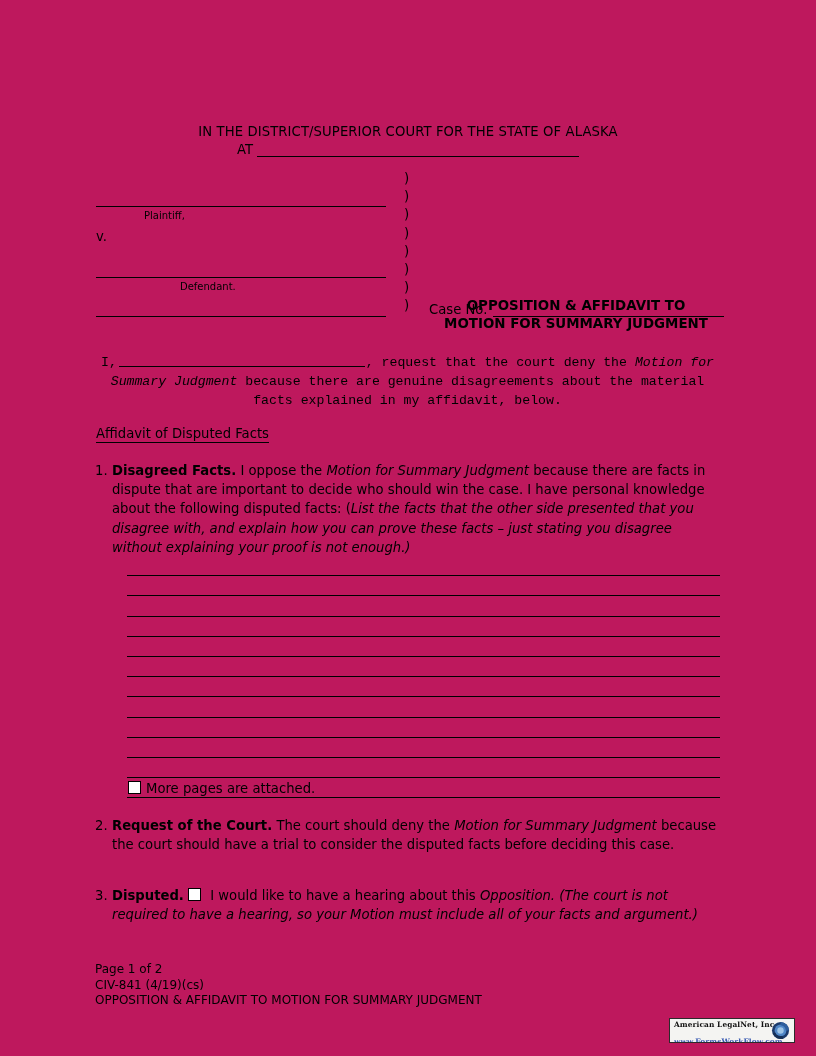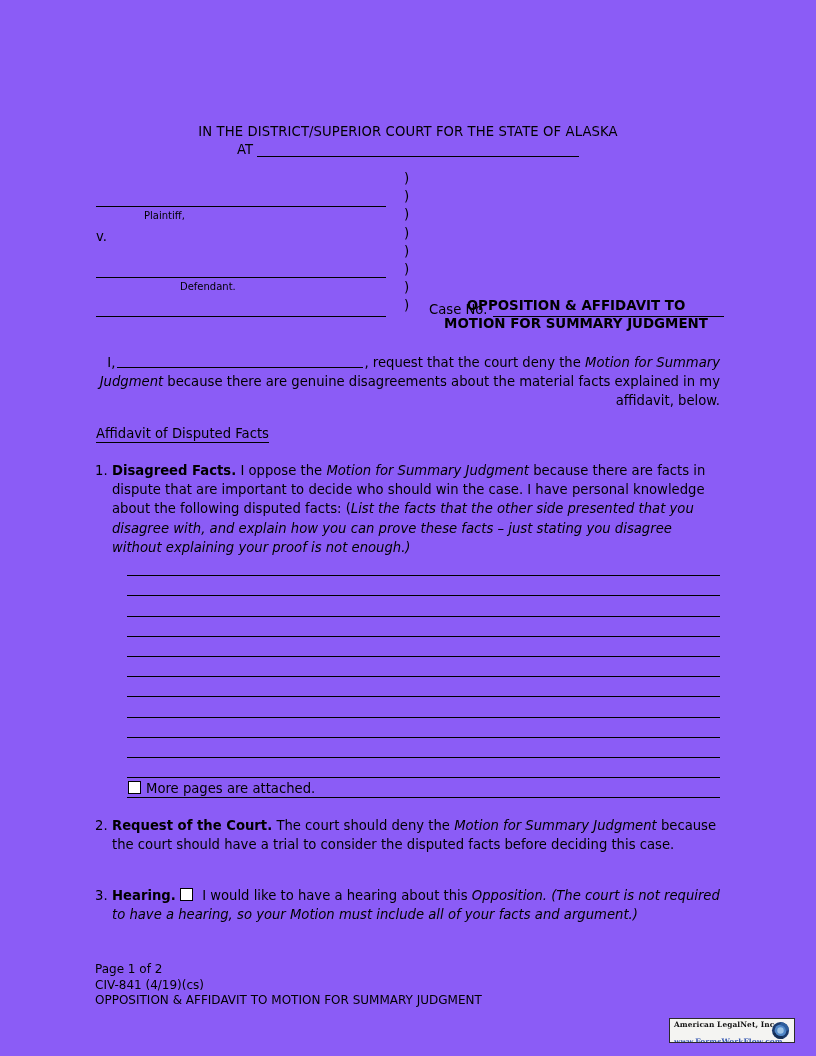--- a/index.html
+++ b/index.html
@@ -13,21 +13,21 @@
     position: relative;
     font-family: "DejaVu Sans", sans-serif;
     color: #000000;
     overflow: hidden;
   }
   .page {
     position: absolute;
     left: 0; top: 0;
     width: 816px;
     height: 1056px;
-    background: #8b5cf6;
+    background: #be185d;
   }
 
   
   .court-head {
     position: absolute;
     left: 96px;
     top: 124px;
     width: 624px;
     text-align: center;
     font-size: 13.2px;
@@ -120,21 +120,22 @@
   }
 
   
   .intro {
     position: absolute;
     left: 95px;
     top: 353px;
     width: 625px;
     font-size: 13.2px;
     line-height: 19.2px;
-    text-align: right;
+    text-align: center;
+    font-family: Liberation Mono, monospace;
   }
   .inline-rule {
     display: inline-block;
     width: 246px;
     border-bottom: 1.1px solid #000;
     height: 11px;
     margin: 0 1px -1px 2px;
   }
   .ital { font-style: italic; }
 
@@ -331,21 +332,21 @@
     <span class="cbox"></span><span>More pages are attached.</span>
   </div>
 
   <div class="item item-2">
     <span class="num">2.</span>
     <span class="body"><span class="bld">Request of the Court.</span><span>  The court should deny the </span><span class="ital">Motion for Summary Judgment</span><span> because the court should have a trial to consider the disputed facts before deciding this case.</span></span>
   </div>
 
   <div class="item item-3">
     <span class="num">3.</span>
-    <span class="body"><span class="bld">Hearing.</span> <span class="cbox"></span><span> I would like to have a hearing about this </span><span class="ital">Opposition.</span><span> </span><span class="ital">(The court is not required to have a hearing, so your Motion must include all of your facts and argument.)</span></span>
+    <span class="body"><span class="bld">Disputed.</span> <span class="cbox"></span><span> I would like to have a hearing about this </span><span class="ital">Opposition.</span><span> </span><span class="ital">(The court is not required to have a hearing, so your Motion must include all of your facts and argument.)</span></span>
   </div>
 
   <div class="footer">
     <div>Page 1 of 2</div>
     <div>CIV-841 (4/19)(cs)</div>
     <div>OPPOSITION &amp; AFFIDAVIT TO MOTION FOR SUMMARY JUDGMENT</div>
   </div>
 
   <div class="stamp">
     <div class="stamp-text">

